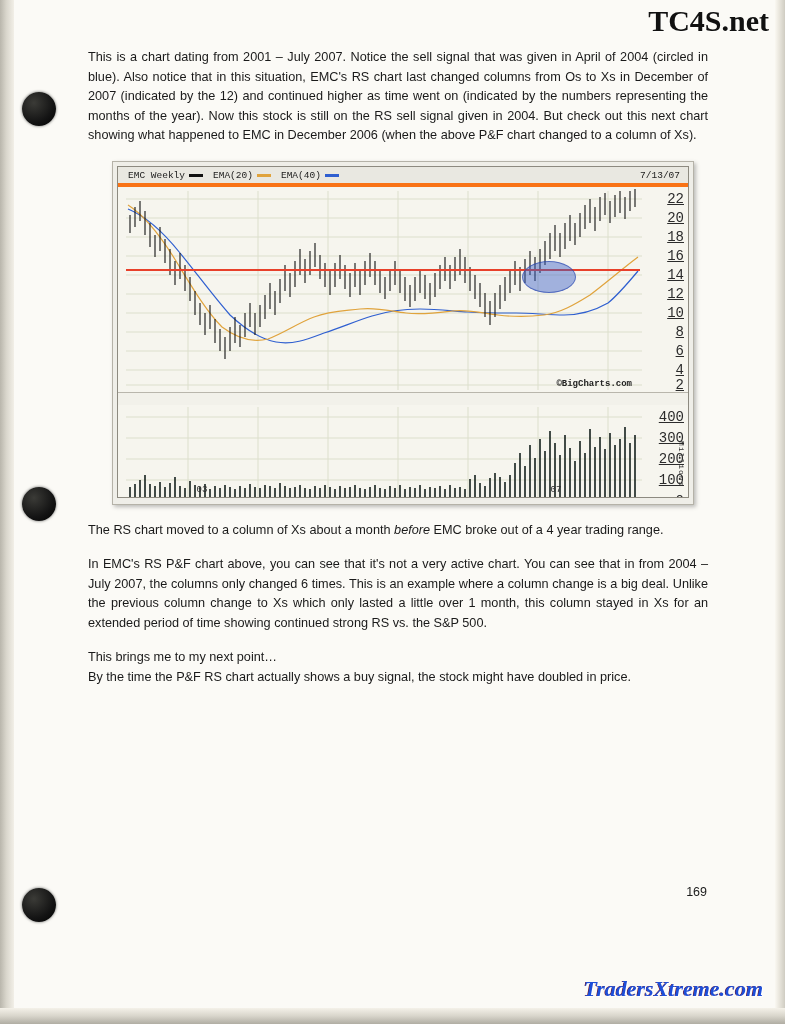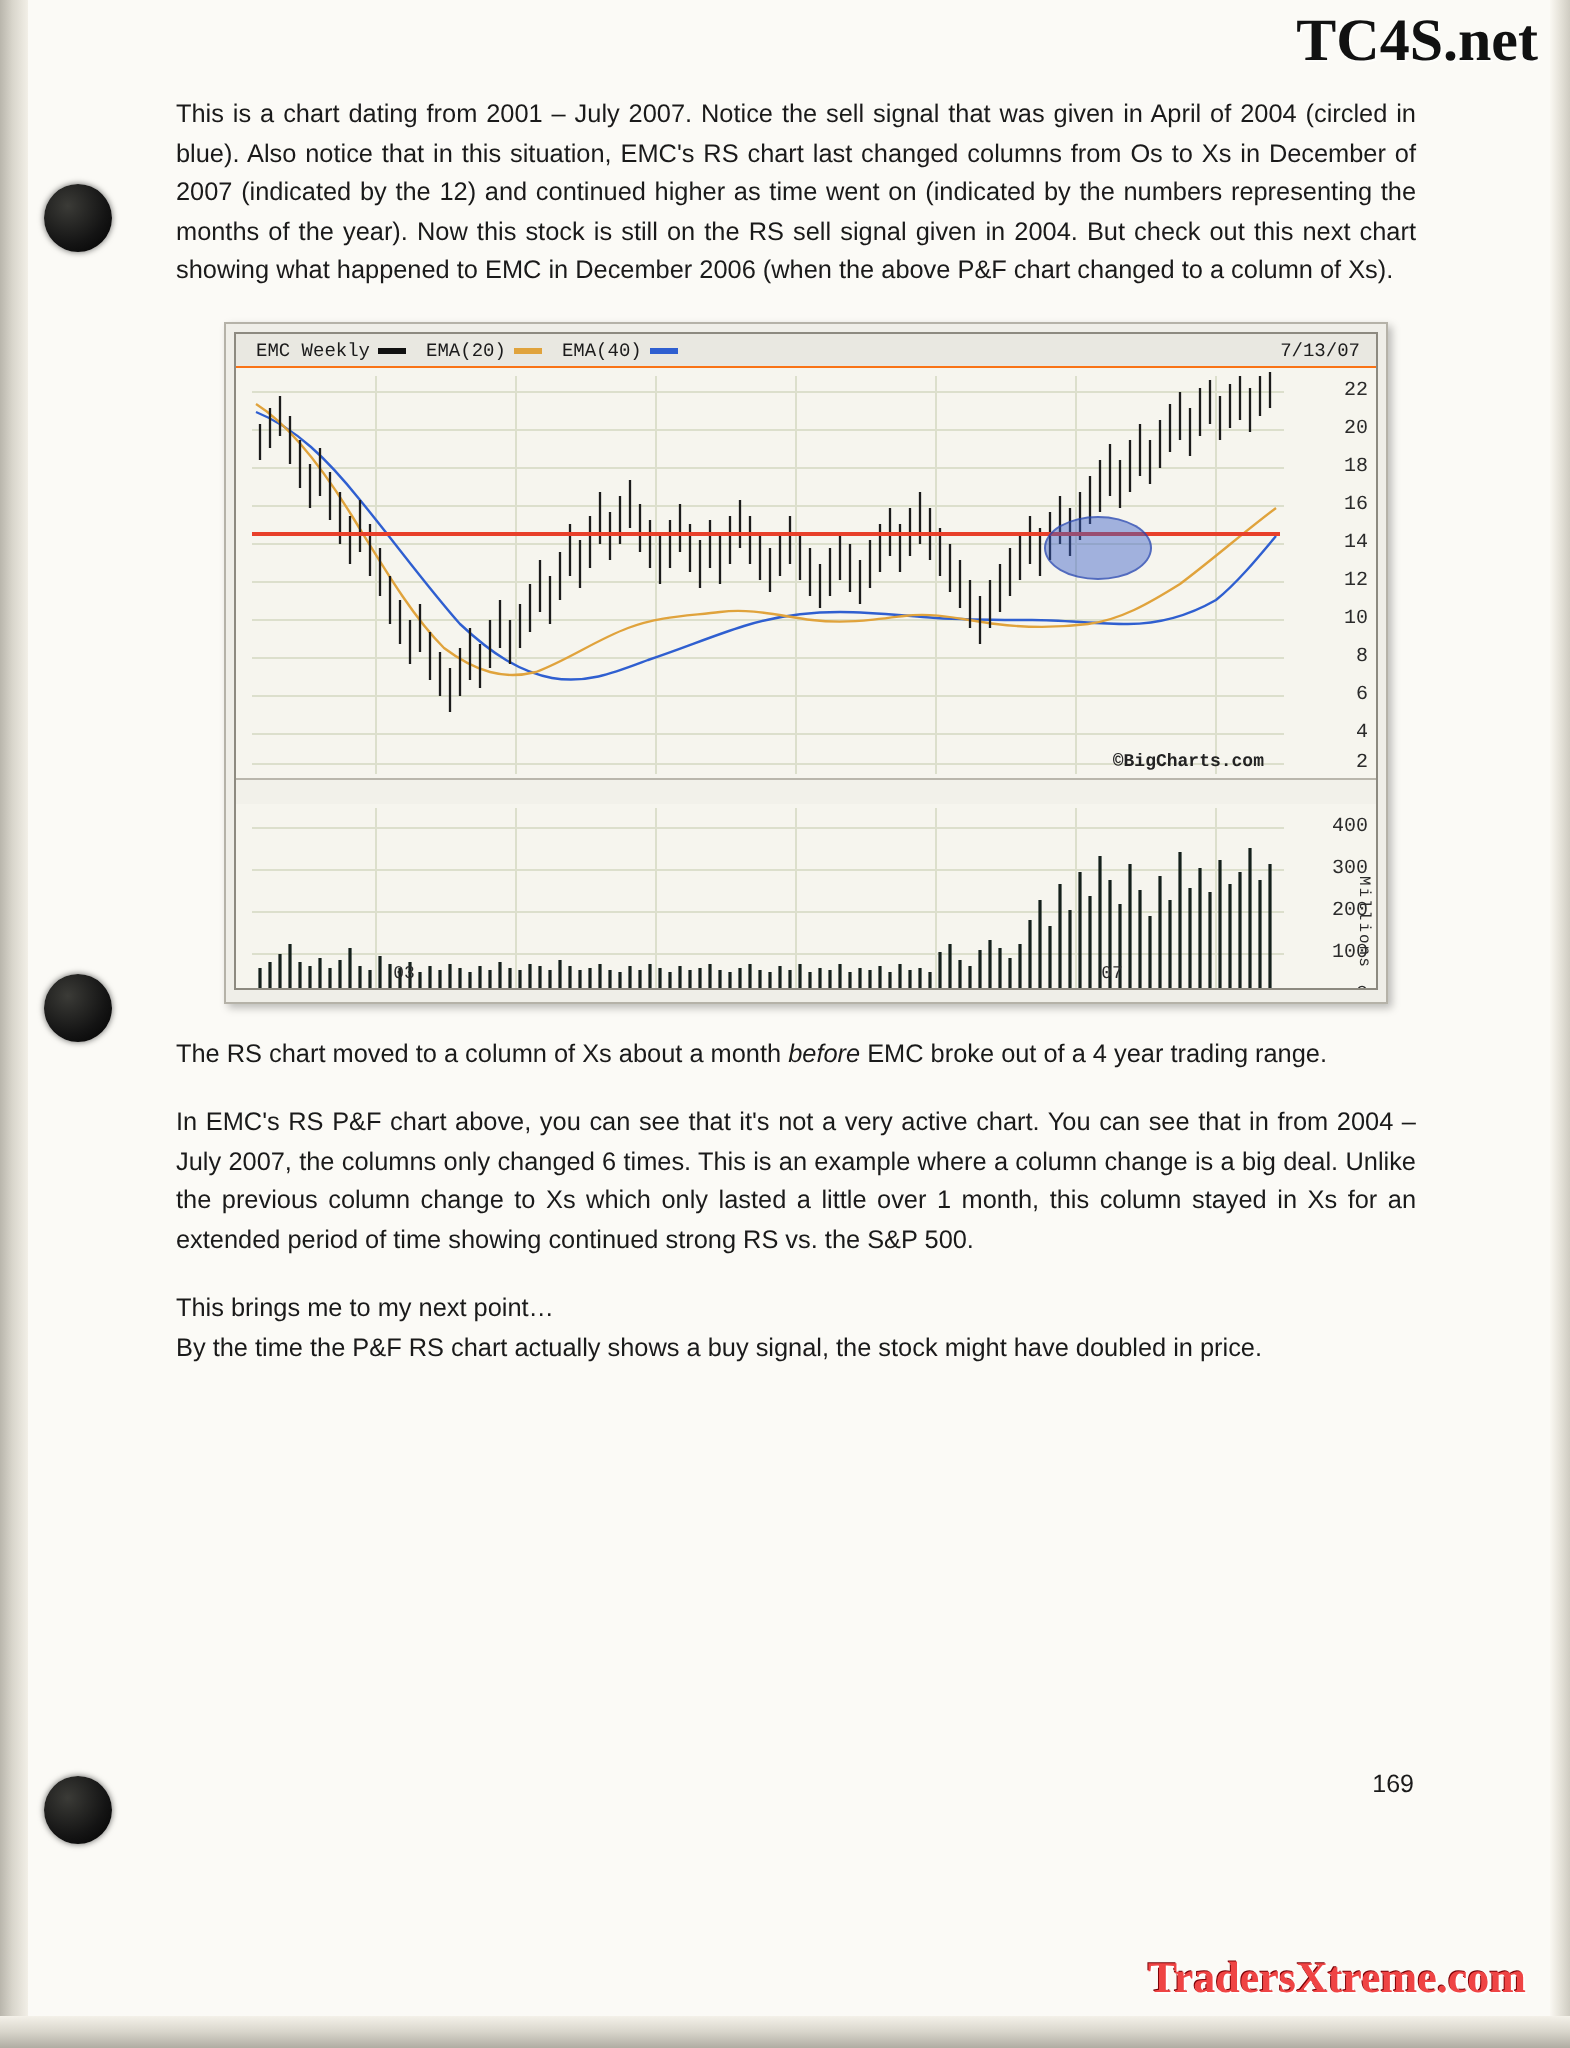--- a/index.html
+++ b/index.html
@@ -62,22 +62,23 @@
     letter-spacing: 0px;
     text-shadow: 1px 1px 0 rgba(255,255,255,0.6);
   }
   .footer-logo {
     position: absolute;
     right: 22px;
     bottom: 22px;
     font-family: "Liberation Serif", serif;
     font-weight: bold;
     font-size: 22px;
-    color: #ef4444;
+    color: #1d4ed8;
     text-shadow: 1px 1px 0 #fff, -0.5px -0.5px 0 #7a0006;
+    font-style: italic;
   }
 
   .content {
     position: absolute;
     left: 88px;
     top: 48px;
     width: 620px;
   }
   p.para {
     font-size: 12.7px;
@@ -107,21 +108,21 @@
   }
   .chart-legend {
     display: flex;
     align-items: center;
     gap: 10px;
     font-family: "Liberation Mono", monospace;
     font-size: 9.5px;
     color: #1b1b1b;
     padding: 3px 6px 2px 10px;
     background: #e9e8e1;
-    border-bottom: 1px solid #f97316;
+    border-bottom: 4px solid #f97316;
     position: relative;
   }
   .legend-item { display: flex; align-items: center; gap: 4px; }
   .swatch { display: inline-block; width: 14px; height: 3px; }
   .legend-date {
     position: absolute;
     right: 8px;
     top: 3px;
     font-family: "Liberation Mono", monospace;
     font-size: 9.5px;
@@ -149,23 +150,24 @@
     position: relative;
     height: 92px;
     background: #f6f5ee;
     overflow: hidden;
     margin-top: 12px;
   }
   .axis-label {
     position: absolute;
     right: 4px;
     font-family: "Liberation Mono", monospace;
-    font-size: 10px;
+    font-size: 14px;
     color: #2b2b2b;
     transform: translateY(-50%);
+    text-decoration: underline;
   }
   .x-label {
     position: absolute;
     bottom: 2px;
     font-family: "Liberation Mono", monospace;
     font-size: 9px;
     color: #2b2b2b;
     transform: translateX(-50%);
   }
   .res-line {

